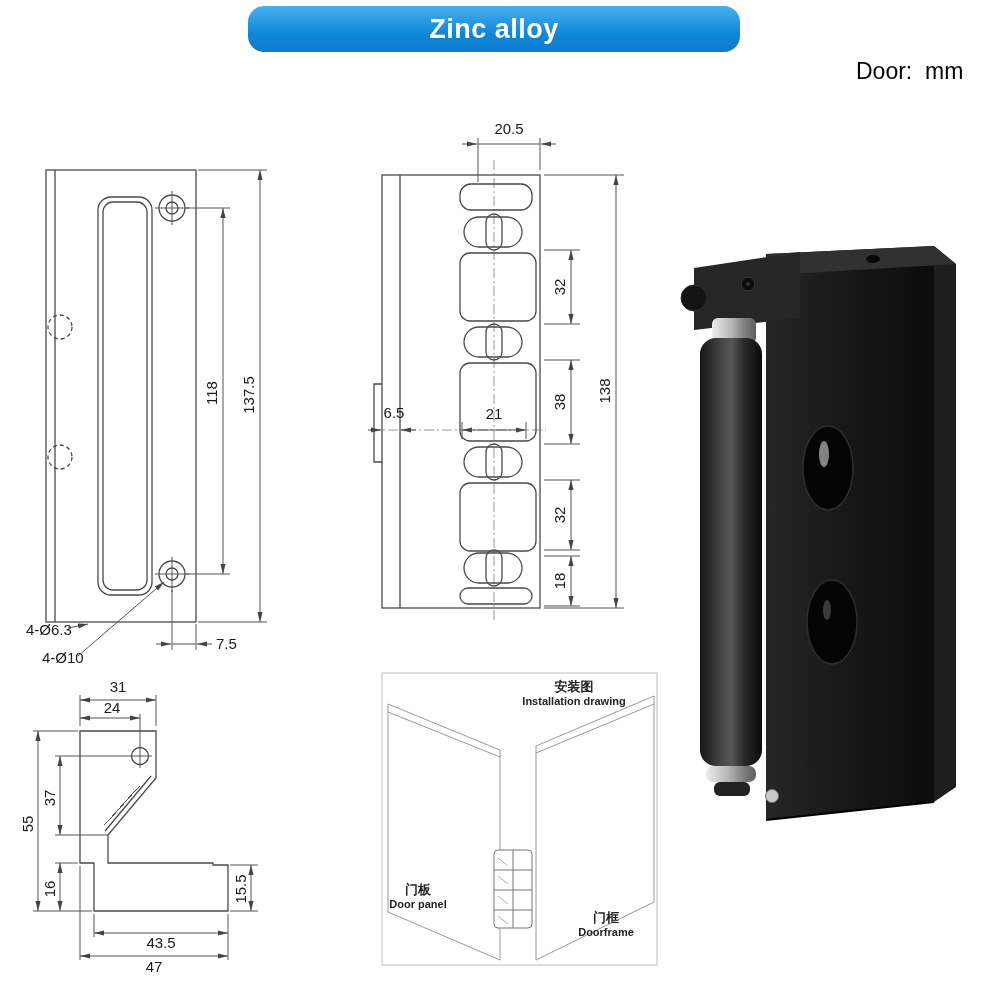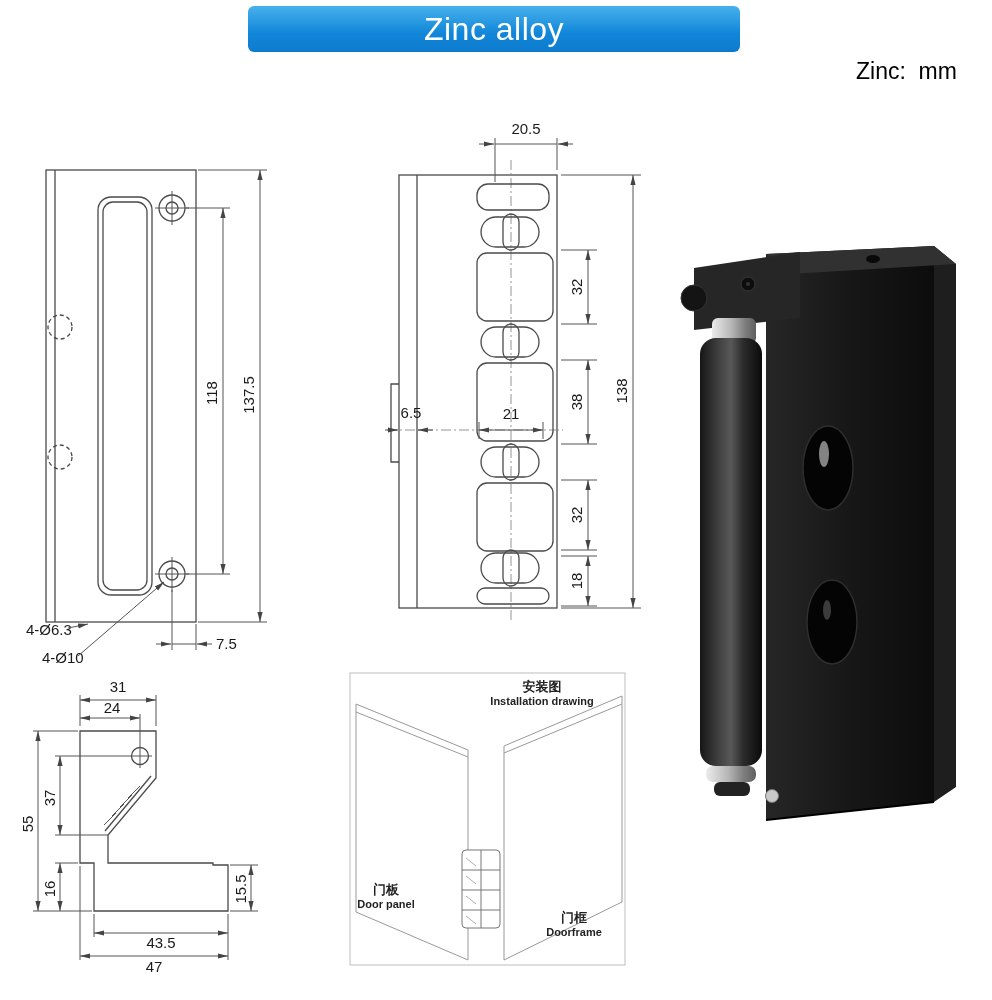--- a/index.html
+++ b/index.html
@@ -1,22 +1,22 @@
 <!DOCTYPE html>
 <html><head>
 <meta charset="utf-8">
 <style>
   *{margin:0;padding:0;box-sizing:border-box}
   html,body{background:#fff}
   body{width:992px;height:1000px;position:relative;overflow:hidden;
        font-family:"Liberation Sans",sans-serif;color:#1a1a1a}
   .abs{position:absolute}
-  .banner{left:248px;top:6px;width:492px;height:46px;border-radius:6px;
+  .banner{left:248px;top:6px;width:492px;height:46px;border-radius:16px;
           background:linear-gradient(180deg,#47b1ec 0%,#1186d8 60%,#0d7bcd 100%);
-          color:#fff;font-size:32px;font-weight:normal;letter-spacing:.5px;
+          color:#fff;font-size:27px;font-weight:bold;letter-spacing:.5px;
           display:flex;align-items:center;justify-content:center}
   .unit{left:856px;top:58px;font-size:23px;color:#000;white-space:pre}
   svg{display:block}
   svg text{font-family:"Liberation Sans",sans-serif;fill:#1a1a1a;font-size:15px}
   .geo{stroke:#4a4a4a;stroke-width:1.3;fill:none}
   .geof{stroke:#4a4a4a;stroke-width:1.3;fill:#fff}
   .dim{stroke:#555;stroke-width:1;fill:none}
   .cl{stroke:#888;stroke-width:.9;fill:none;stroke-dasharray:10 3 2 3}
   .persp{stroke:#999;stroke-width:1;fill:none}
   .zh{font-size:13px;font-weight:bold;fill:#222}
@@ -24,21 +24,21 @@
 </style>
 </head>
 <body>
 
 <div class="page">
 
   <div class="abs banner">
     <span>Zinc alloy</span>
   </div>
 
-  <div class="abs unit">Zinc:  mm</div>
+  <div class="abs unit">Door:  mm</div>
 
   <div class="abs" style="left:18px;top:112px">
     <svg width="330" height="585" viewBox="0 0 330 585">
       <defs>
         <marker id="m1" markerUnits="userSpaceOnUse" markerWidth="11" markerHeight="8" refX="10" refY="4" orient="auto-start-reverse">
           <path d="M0,1.4 L10,4 L0,6.6 Z" fill="#444"></path>
         </marker>
       </defs>
 
       <g>
@@ -88,21 +88,21 @@
       </g>
       <text x="198" y="537">7.5</text>
 
       <text x="8" y="523">4-Ø6.3</text>
       <line class="dim" x1="50" y1="516" x2="70" y2="512" marker-end="url(#m1)"></line>
       <text x="24" y="551">4-Ø10</text>
       <line class="dim" x1="60" y1="544" x2="146" y2="470" marker-end="url(#m1)"></line>
     </svg>
   </div>
 
-  <div class="abs" style="left:375px;top:98px">
+  <div class="abs" style="left:358px;top:98px">
     <svg width="300" height="550" viewBox="0 0 300 550">
       <defs>
         <marker id="m2" markerUnits="userSpaceOnUse" markerWidth="11" markerHeight="8" refX="10" refY="4" orient="auto-start-reverse">
           <path d="M0,1.4 L10,4 L0,6.6 Z" fill="#444"></path>
         </marker>
       </defs>
 
       <g>
         <rect class="geof" x="24" y="77" width="158" height="433"></rect>
         <line class="geo" x1="42" y1="77" x2="42" y2="510"></line>
@@ -256,21 +256,21 @@
 
       <g class="dim">
         <line x1="72" y1="190" x2="72" y2="284"></line>
         <line x1="220" y1="238" x2="220" y2="284"></line>
         <line x1="72" y1="280" x2="220" y2="280" marker-start="url(#m3)" marker-end="url(#m3)"></line>
       </g>
       <text x="146" y="296" text-anchor="middle">47</text>
     </svg>
   </div>
 
-  <div class="abs" style="left:342px;top:660px">
+  <div class="abs" style="left:374px;top:660px">
     <svg width="295" height="322" viewBox="0 0 295 322">
       <rect x="8" y="13" width="275" height="292" fill="#fff" stroke="#bdbdbd" stroke-width="1"></rect>
 
       <g>
         <polygon class="persp" points="14,44 126,90 126,300 14,252"></polygon>
         <line class="persp" x1="14" y1="52" x2="126" y2="97"></line>
         <polygon class="persp" points="280,36 162,86 162,300 280,242"></polygon>
         <line class="persp" x1="280" y1="44" x2="162" y2="93"></line>
 
         <g>

